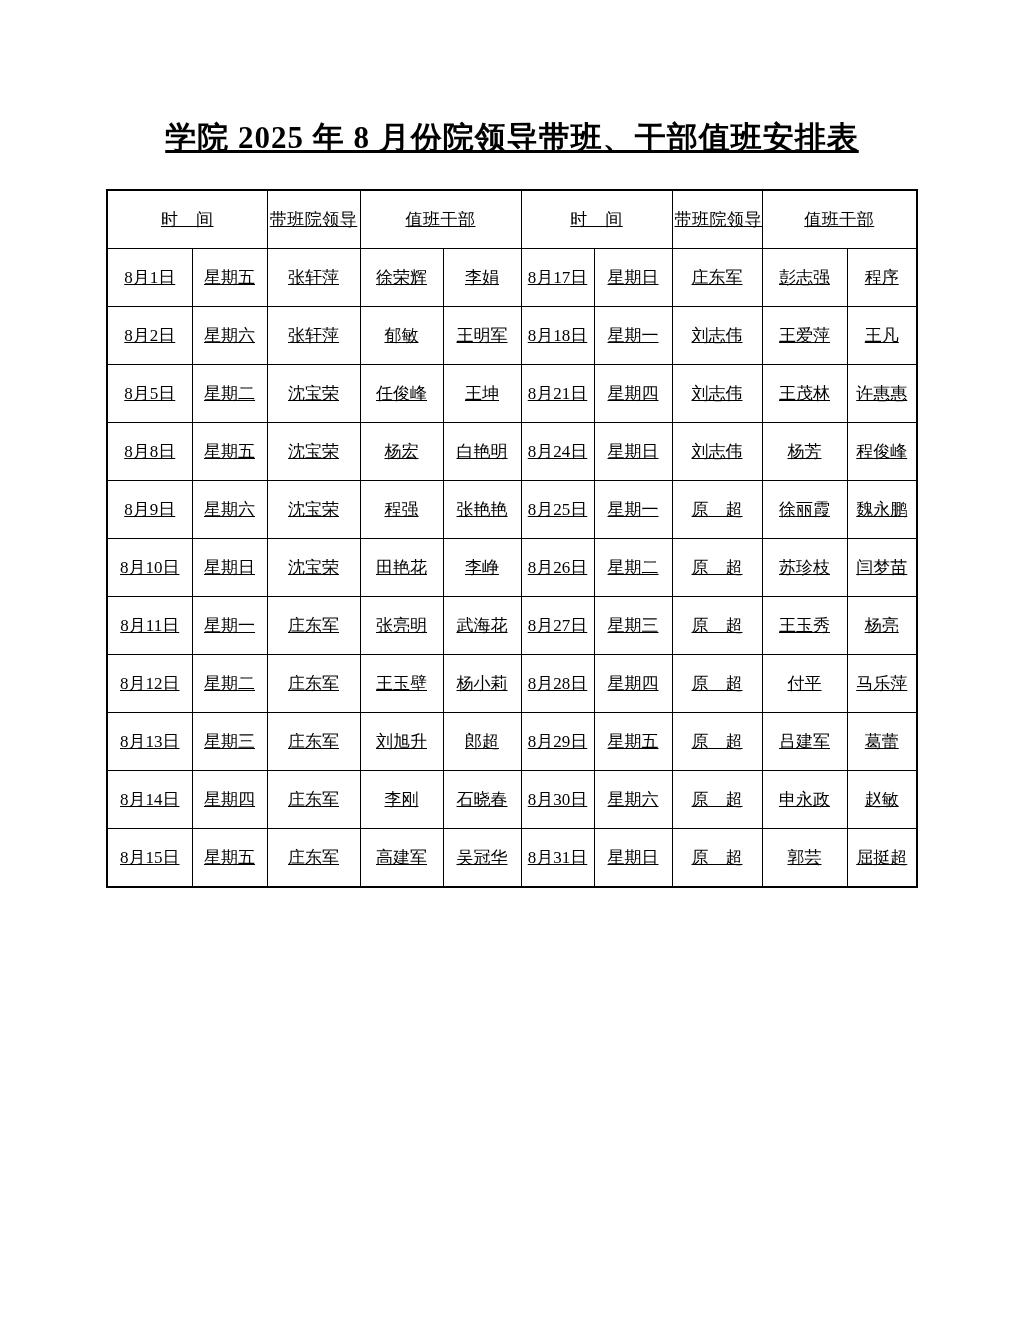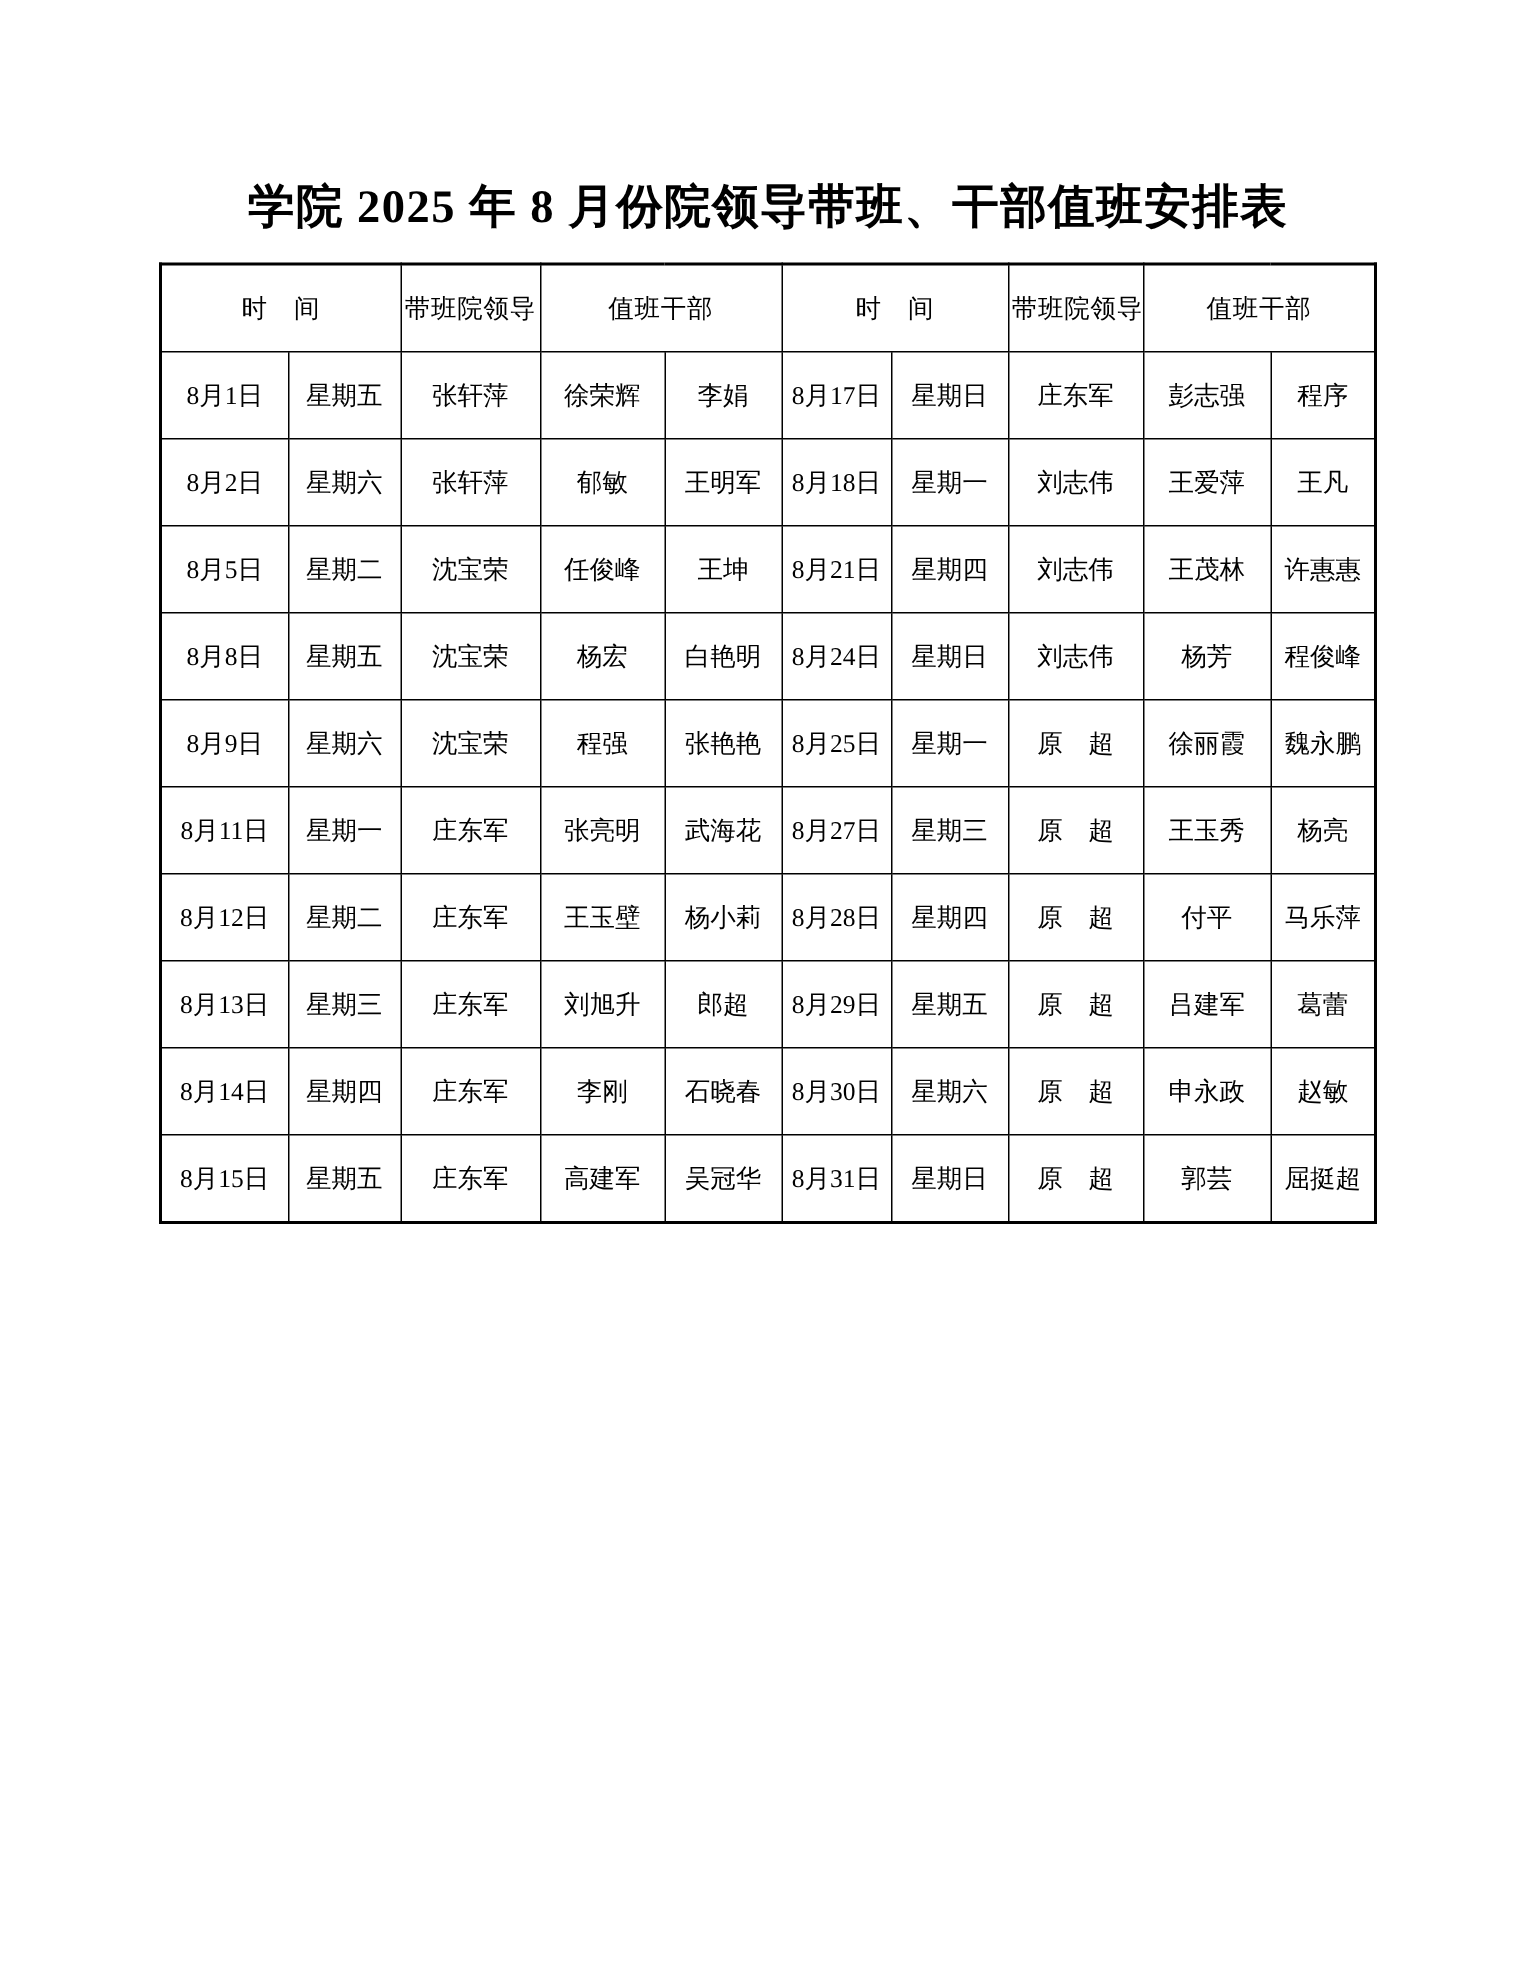--- a/index.html
+++ b/index.html
@@ -12,36 +12,37 @@
     height: 1325px;
     font-family: "Liberation Serif", serif;
     color: #000000;
     position: relative;
     overflow: hidden;
   }
   .page {
     width: 1024px;
     height: 1325px;
     background: #ffffff;
+    text-decoration: underline;
   }
   .page-title {
     margin: 0;
     padding-top: 118px;
     text-align: center;
     font-size: 31px;
     line-height: 40px;
     font-weight: bold;
     letter-spacing: 1px;
     white-space: nowrap;
   }
   table.duty-table {
     border-collapse: collapse;
     table-layout: fixed;
     width: 810px;
-    margin: 17px auto 0 auto;
+    margin: 31px auto 0 auto;
     border: 2px solid #000000;
   }
   table.duty-table th,
   table.duty-table td {
     border: 1px solid #000000;
     text-align: center;
     vertical-align: middle;
     height: 57px;
     padding: 0 2px;
     font-size: 17px;
@@ -139,20 +140,32 @@
           <td>沈宝荣</td>
           <td>程强</td>
           <td>张艳艳</td>
           <td>8月25日</td>
           <td>星期一</td>
           <td>原　超</td>
           <td>徐丽霞</td>
           <td>魏永鹏</td>
         </tr>
         <tr>
+          <td>8月10日</td>
+          <td>星期日</td>
+          <td>沈宝荣</td>
+          <td>田艳花</td>
+          <td>李峥</td>
+          <td>8月26日</td>
+          <td>星期二</td>
+          <td>原　超</td>
+          <td>苏珍枝</td>
+          <td>闫梦苗</td>
+        </tr>
+        <tr>
           <td>8月11日</td>
           <td>星期一</td>
           <td>庄东军</td>
           <td>张亮明</td>
           <td>武海花</td>
           <td>8月27日</td>
           <td>星期三</td>
           <td>原　超</td>
           <td>王玉秀</td>
           <td>杨亮</td>

